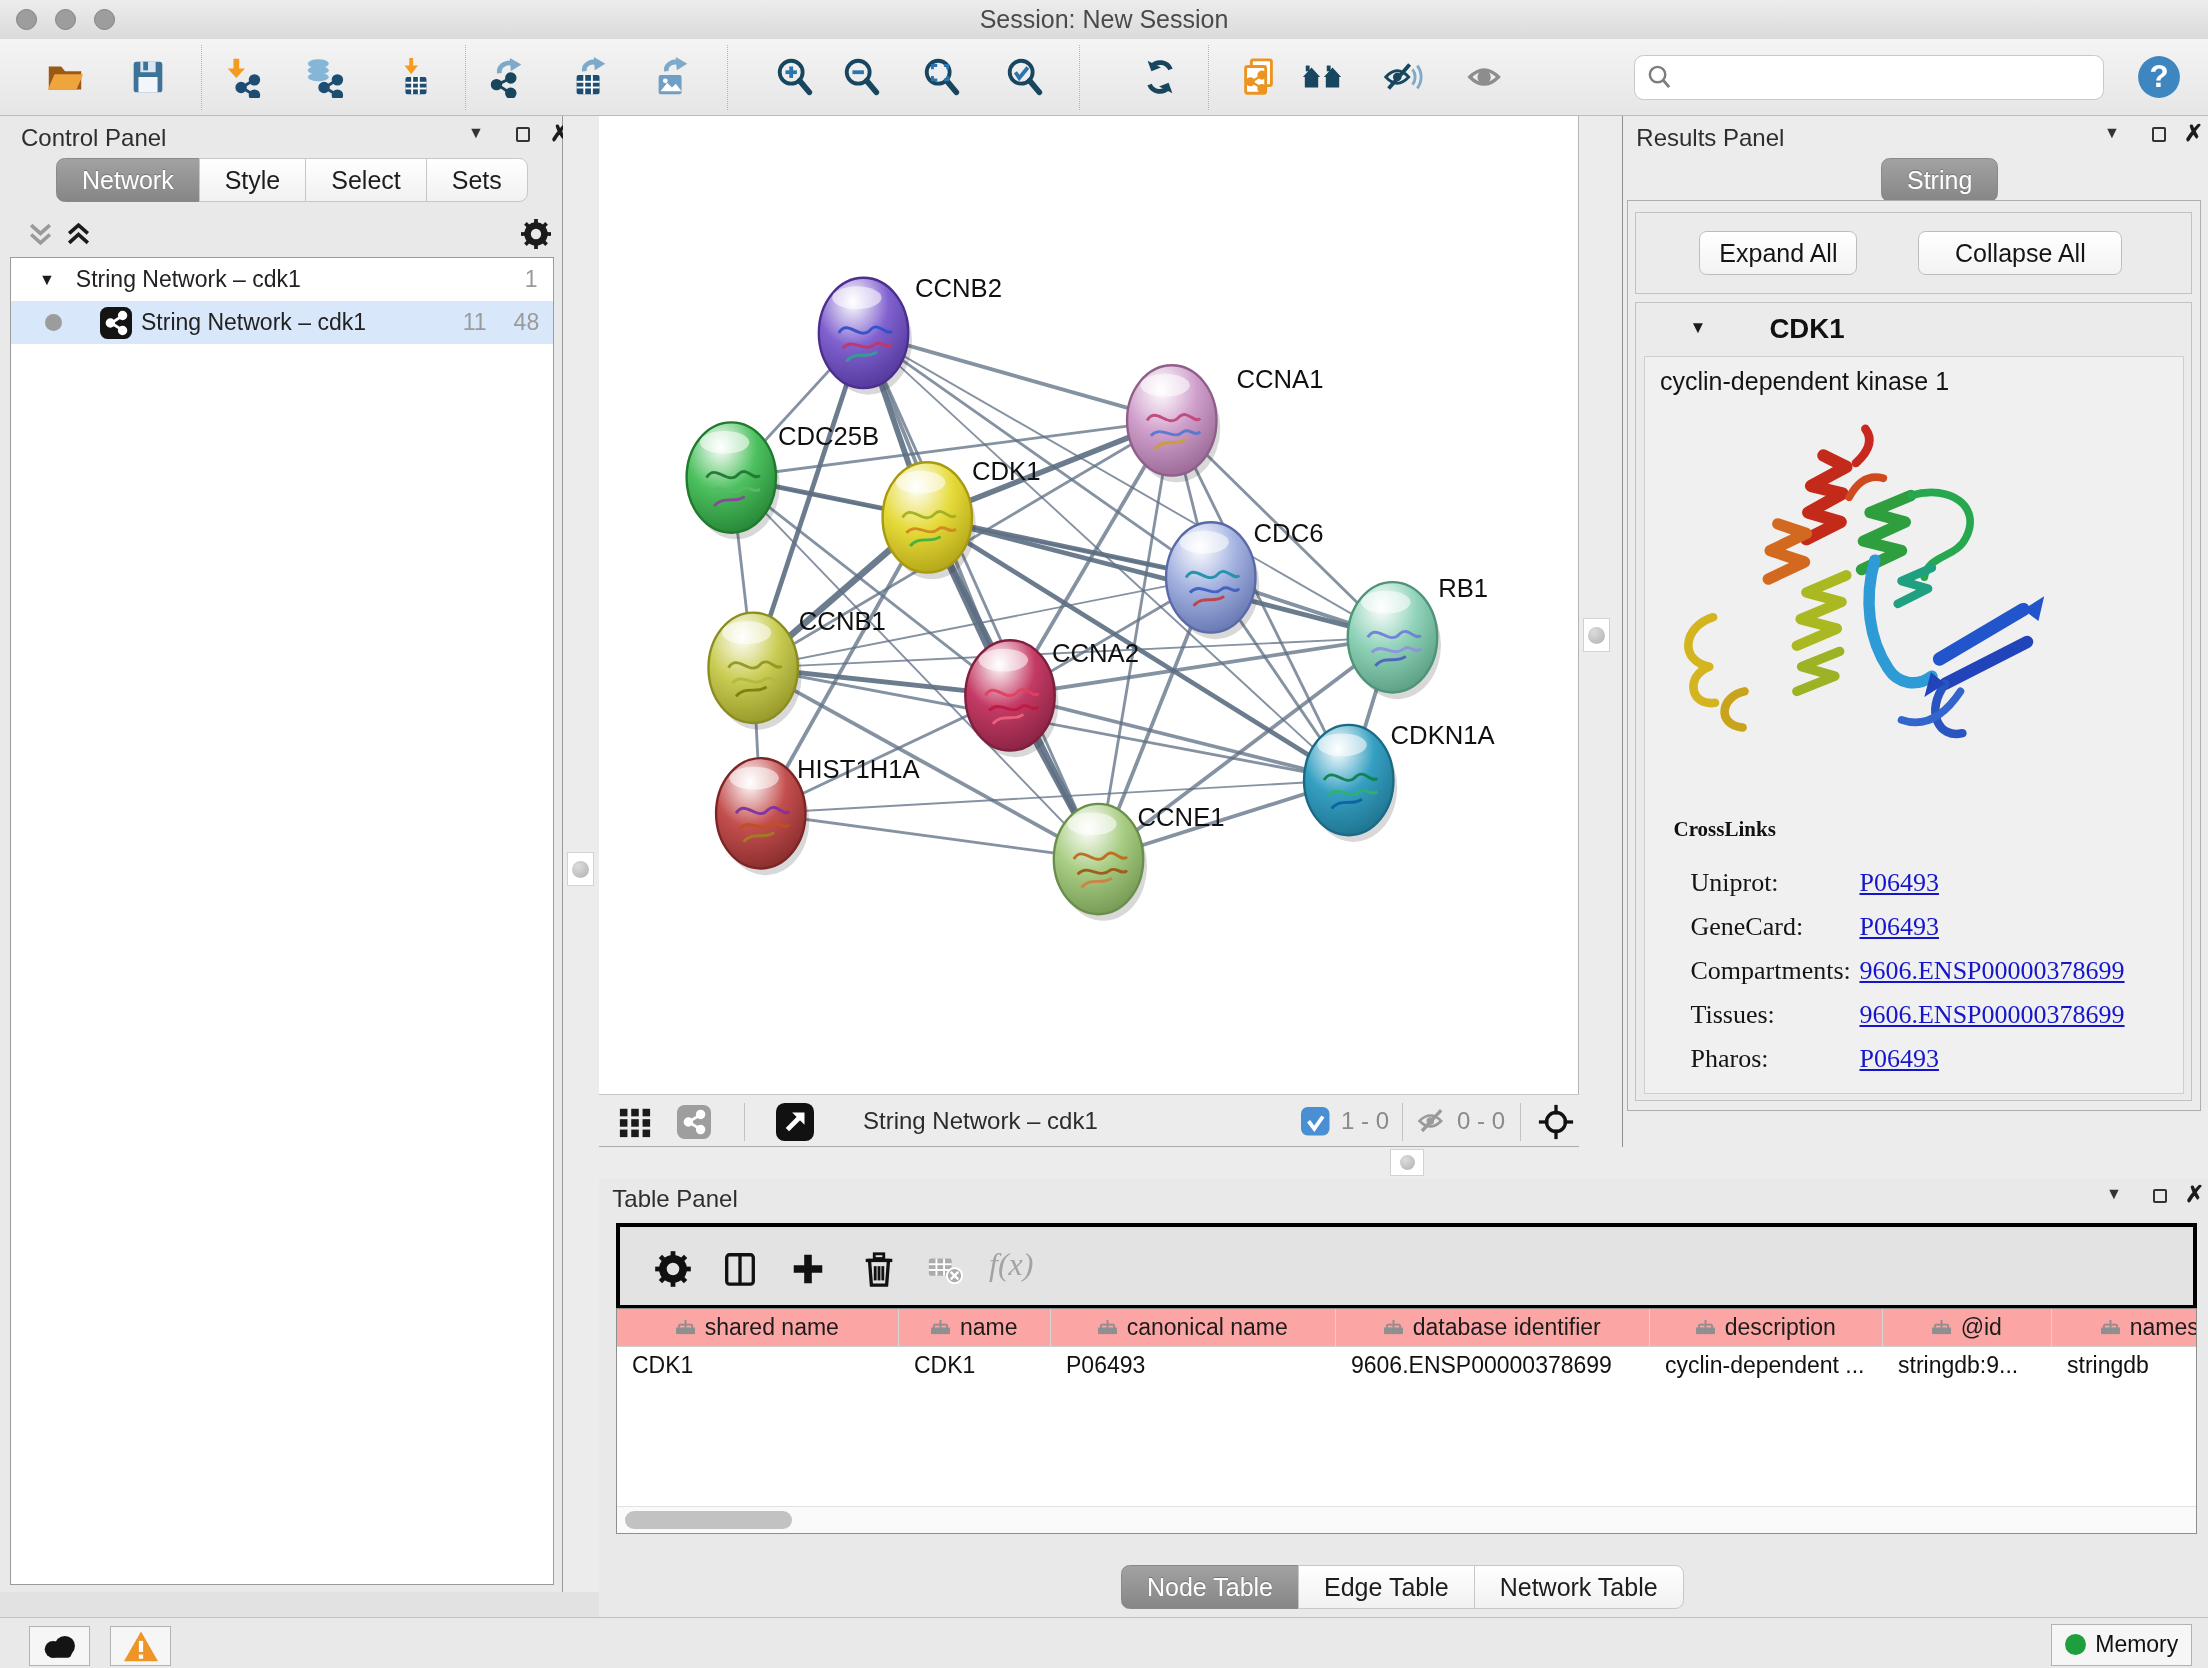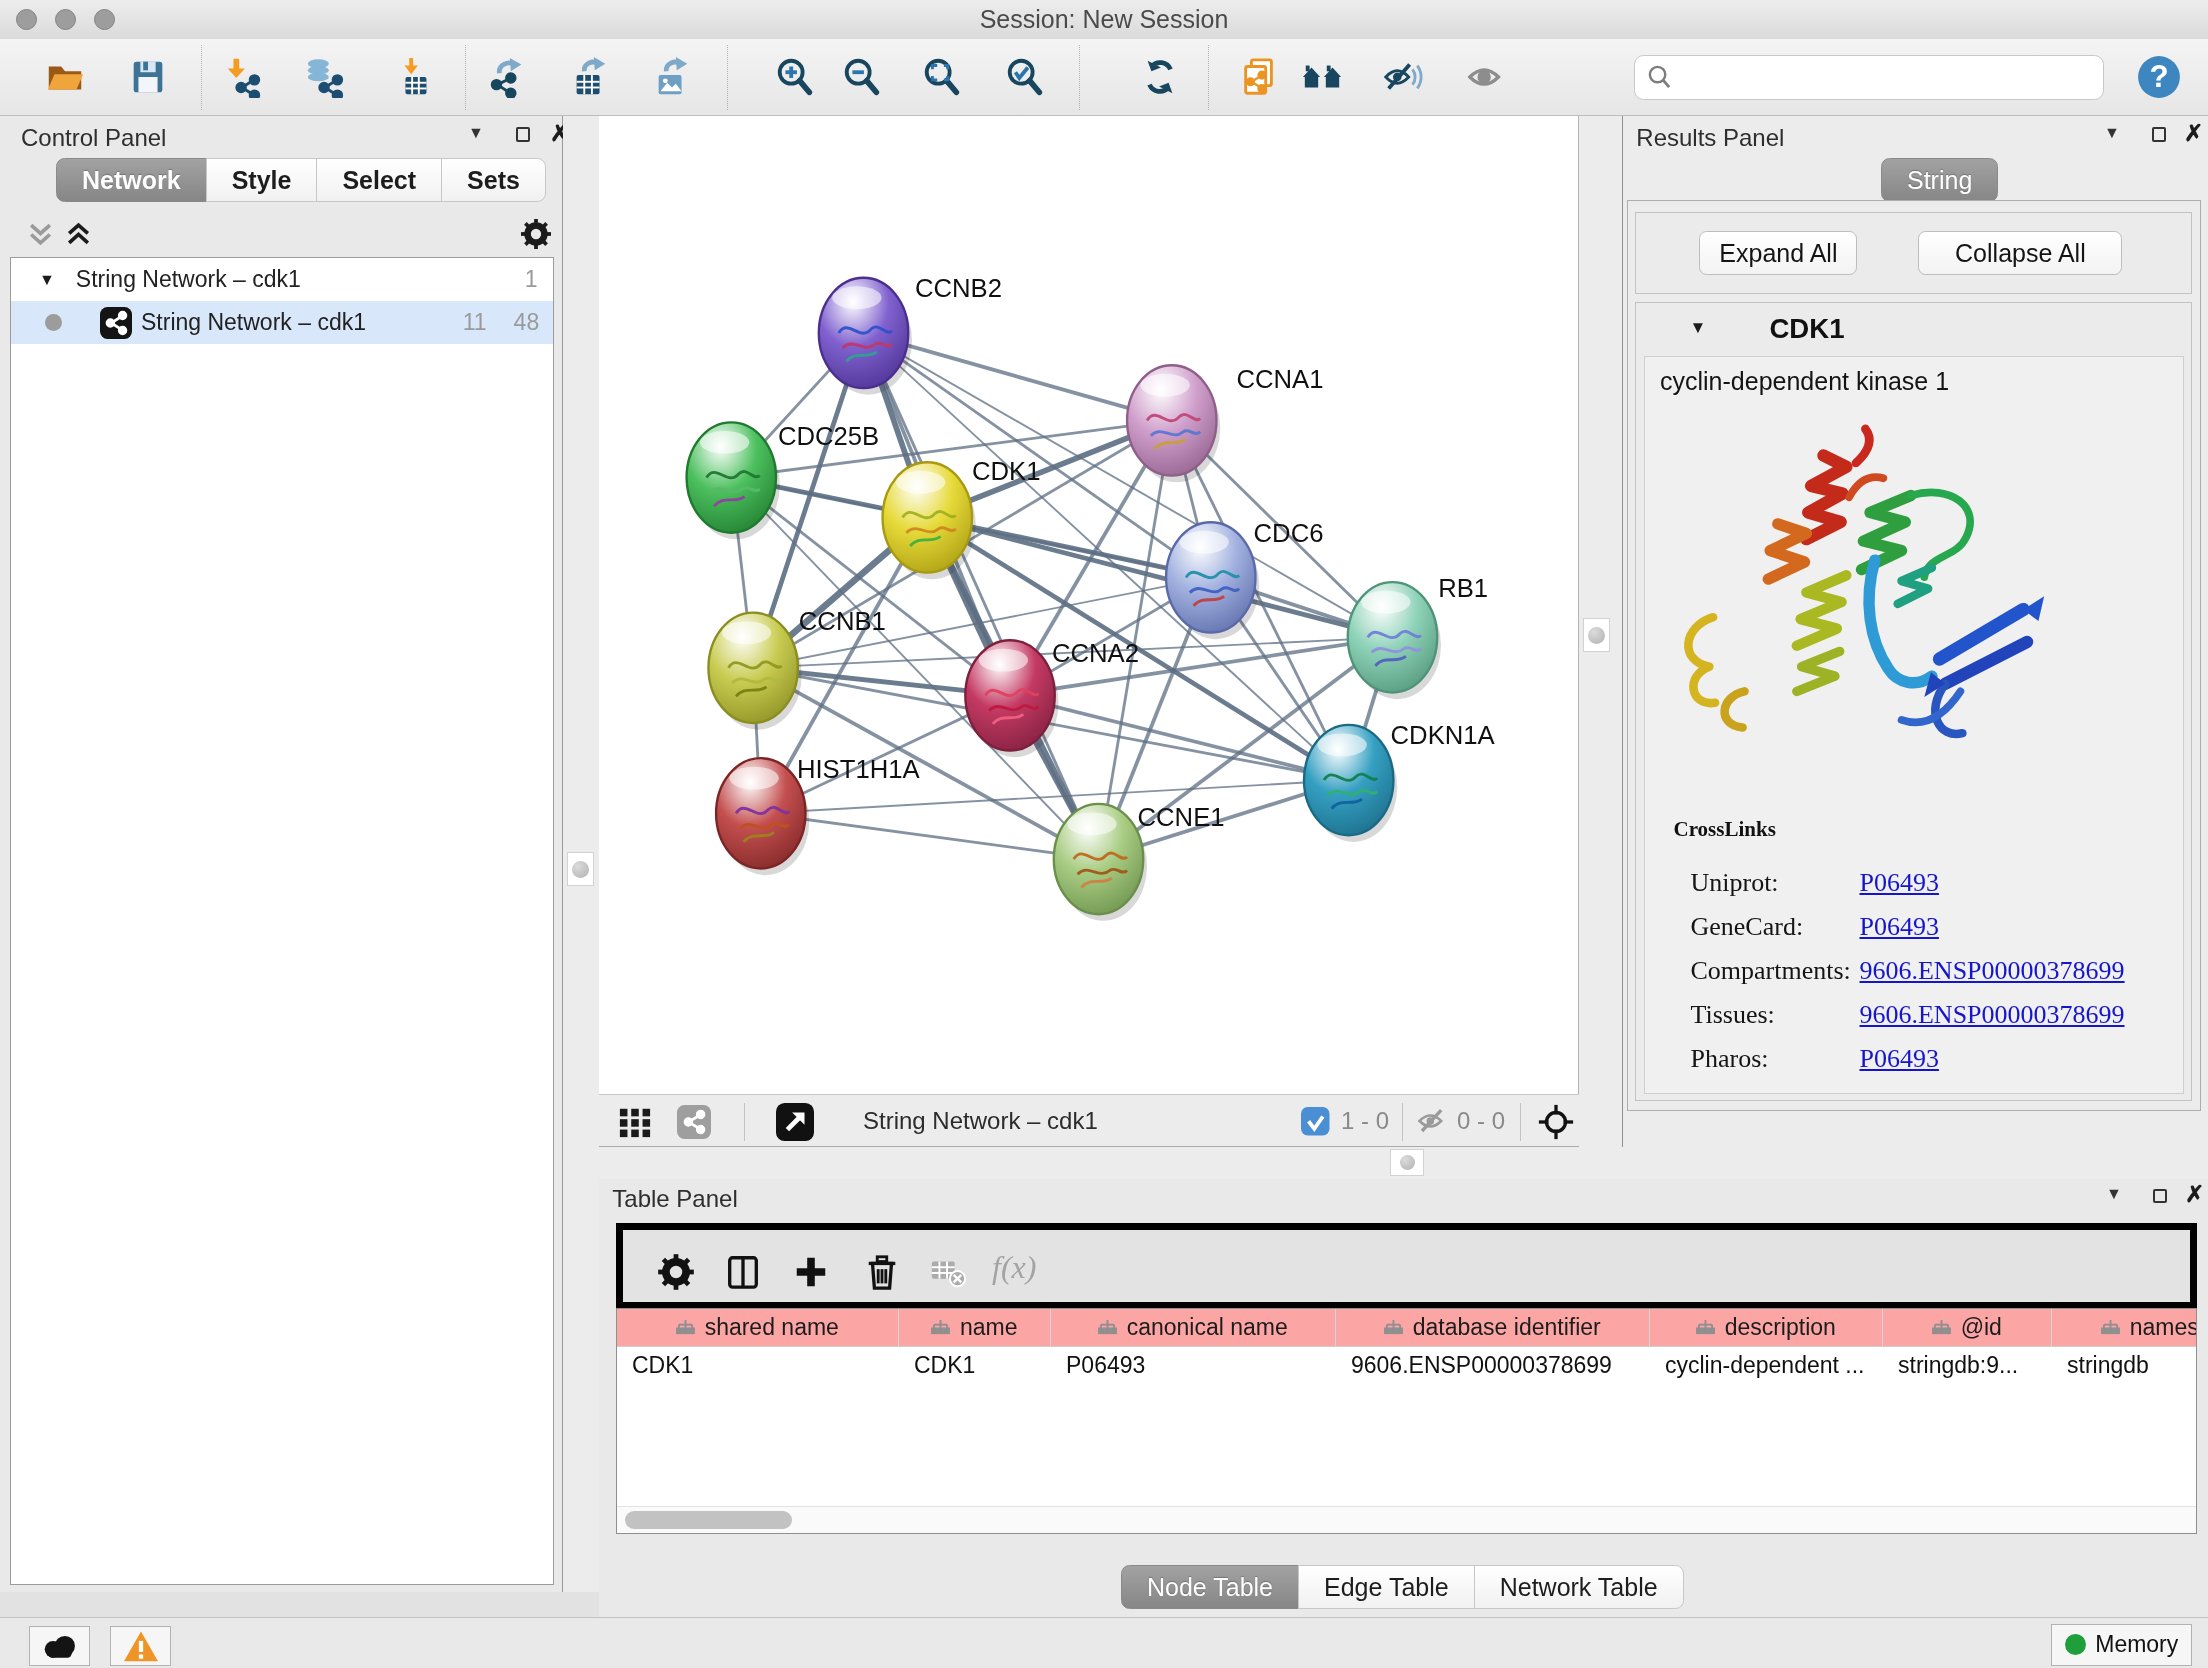--- a/index.html
+++ b/index.html
@@ -29,21 +29,21 @@
   
   .seg { display:flex; }
   .tab { height:44px; line-height:42px; padding:0 25px; background:linear-gradient(#ffffff,#f1f1f1); border:1px solid #c7c7c7; margin-left:-1px; font-size:25px; color:#1d1d1d; white-space:nowrap; }
   .tab:first-child { border-radius:8.6px 0 0 8.6px; }
   .tab:last-child { border-radius:0 8.6px 8.6px 0; }
   .tab:only-child { border-radius:8.6px; }
   .tab.active { background:linear-gradient(#a2a2a2,#868686); color:#fff; border-color:#8a8a8a; text-shadow:0 -1px 1px rgba(0,0,0,.25); }
 
   
   #control-panel { left:0; top:116px; width:563px; height:1476px; background:#e9e9e9; border-right:1.9px solid #9a9a9a; }
-  #ctrl-tabs { position:absolute; left:57px; top:42px;font-weight:bold; }
+  #ctrl-tabs { position:absolute; left:57px; top:42px; }
   #tree-header { position:absolute; left:0; top:99px; width:100%; height:38px; }
   #tree-status { position:absolute; left:0; top:5.7px; width:100%; text-align:center; font-size:23px; color:#1c1c1c; }
   #tree-box { position:absolute; left:9.5px; top:141px; width:544px; height:1328px; background:#fff; border:1.9px solid #9b9b9b; }
   .trow { position:relative; height:43px; display:flex; align-items:center; font-size:23px; }
   .trow .count { color:#9a9a9a; }
   #tree-row-child { background:#d8e7f9; }
   .share-sq { width:32px; height:32px; }
 
   #left-gutter { left:563px; top:116px; width:36px; height:1476px; background:#ececec; }
   .sash { position:absolute; width:27px; height:34px; background:#fff; border:1px solid #d2d2d2; display:flex; align-items:center; justify-content:center; }
@@ -72,21 +72,21 @@
   #xlinks { position:absolute; left:28.5px; top:504px; width:495px; }
   .xrow { display:flex; height:44px; align-items:center; font-family:"Liberation Serif",serif; font-size:26px; }
   .xlabel { width:186px; padding-left:17px; color:#141414; }
   .xlink { color:#1515cc; text-decoration:underline; cursor:pointer; }
 
   
   #h-divider { left:599px; top:1147px; width:1609px; height:32px; background:#ececec; }
 
   
   #table-panel { left:599px; top:1179px; width:1609px; height:438px; background:#e9e9e9; }
-  #tp-toolbar { position:absolute; left:17px; top:44px; width:1581px; height:86px; background:#e3e3e3; border:7px solid #000000; }
+  #tp-toolbar { position:absolute; left:17px; top:44px; width:1581px; height:86px; background:#e3e3e3; border:4px solid #000000; }
   .tpi { position:absolute; top:23px; width:38px; height:38px; }
   #fx-label { position:absolute; left:369px; top:19px; font-family:"Liberation Serif",serif; font-style:italic; font-size:32px; color:#a3a3a3; }
   #table-box { position:absolute; left:17px; top:129px; width:1581px; height:226px; border:1.9px solid #8f8f8f; background:#fff; overflow:hidden; }
   #thead { display:flex; height:38px; background:#fca5a5; border-bottom:1px solid #cfcfcf; }
   .th { display:flex; align-items:center; justify-content:center; gap:9.5px; border-right:1px solid #d6d6d6; font-size:23px; color:#1c1c1c; overflow:hidden; white-space:nowrap; flex:none; }
   .tr { display:flex; height:36px; }
   .td { padding-left:15px; font-size:23px; color:#111; line-height:36px; overflow:hidden; white-space:nowrap; flex:none; }
   #hscroll { position:absolute; left:0; bottom:0; width:100%; height:27px; background:#fafafa; border-top:1px solid #e2e2e2; }
   #hthumb { position:absolute; left:7.6px; top:3.8px; width:167px; height:18px; border-radius:9.5px; background:#c2c2c2; }
   #bottom-tabs { position:absolute; left:523px; top:386px; }

